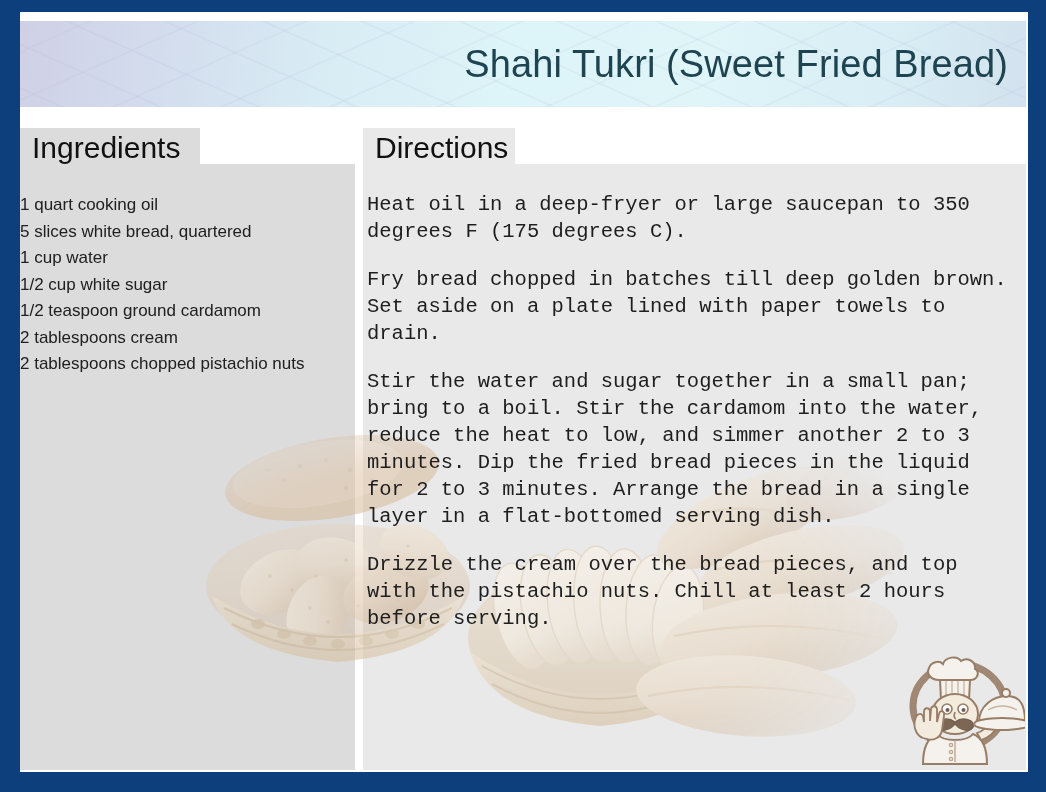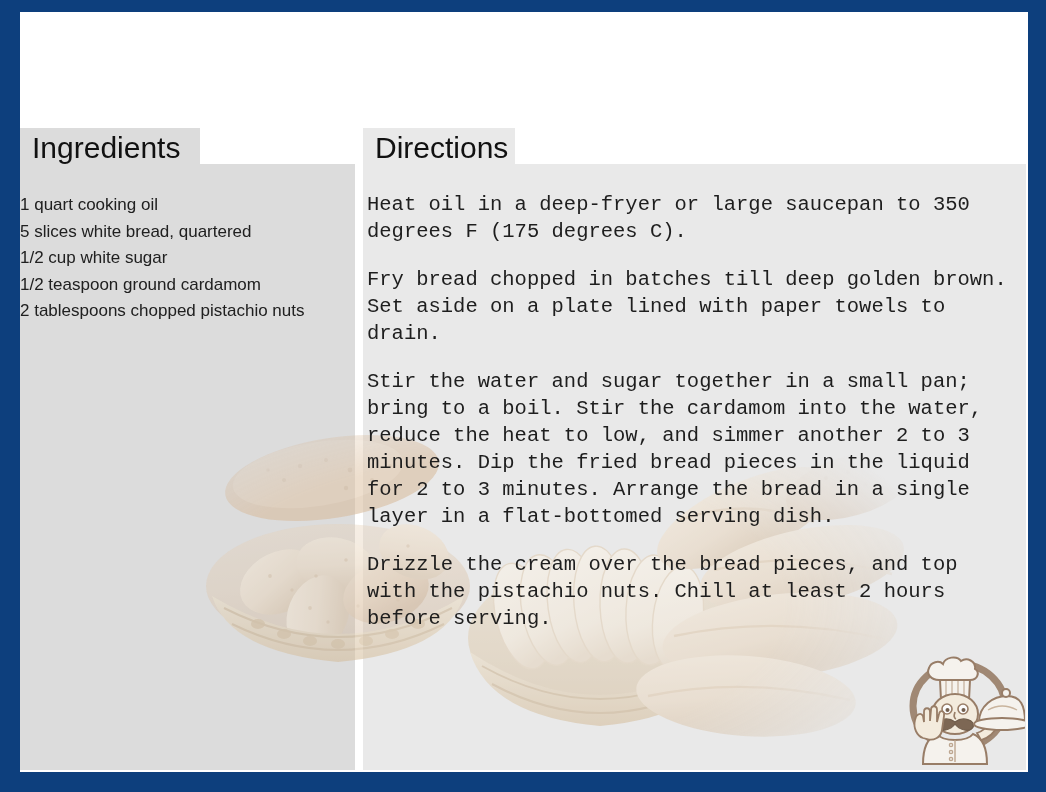--- a/index.html
+++ b/index.html
@@ -176,20 +176,23 @@
 </head>
 <body>
 
 <div id="card">
 
   <div class="frame-edge frame-top"></div>
   <div class="frame-edge frame-bottom"></div>
   <div class="frame-edge frame-left"></div>
   <div class="frame-edge frame-right"></div>
 
+  <div id="banner">
+    <div id="banner-title">Shahi Tukri (Sweet Fried Bread)</div>
+  </div>
 
   <div id="ingredients-panel" class="panel"></div>
   <div id="directions-panel" class="panel"></div>
 
   <div id="ingredients-tab" class="tab">
     <span class="tab-label">Ingredients</span>
   </div>
   <div id="directions-tab" class="tab">
     <span class="tab-label">Directions</span>
   </div>
@@ -311,22 +314,24 @@
             <circle cx="690" cy="94" r="1.8"></circle>
           <circle cx="730" cy="94" r="1.8"></circle>
         </g>
       </g>
     </svg>
   </div>
 
   <div id="ingredients-list">
     <div class="ing-line">1 quart cooking oil</div>
     <div class="ing-line">5 slices white bread, quartered</div>
+    <div class="ing-line">1 cup water</div>
     <div class="ing-line">1/2 cup white sugar</div>
     <div class="ing-line">1/2 teaspoon ground cardamom</div>
+    <div class="ing-line">2 tablespoons cream</div>
     <div class="ing-line">2 tablespoons chopped pistachio nuts</div>
   </div>
 
   <div id="directions-body">
     <p>Heat oil in a deep-fryer or large saucepan to 350 degrees F (175 degrees C).</p>
     <p>Fry bread chopped in batches till deep golden brown. Set aside on a plate lined with paper towels to drain.</p>
     <p>Stir the water and sugar together in a small pan; bring to a boil. Stir the cardamom into the water, reduce the heat to low, and simmer another 2 to 3 minutes. Dip the fried bread pieces in the liquid for 2 to 3 minutes. Arrange the bread in a single layer in a flat-bottomed serving dish.</p>
     <p>Drizzle the cream over the bread pieces, and top with the pistachio nuts. Chill at least 2 hours before serving.</p>
   </div>
 

